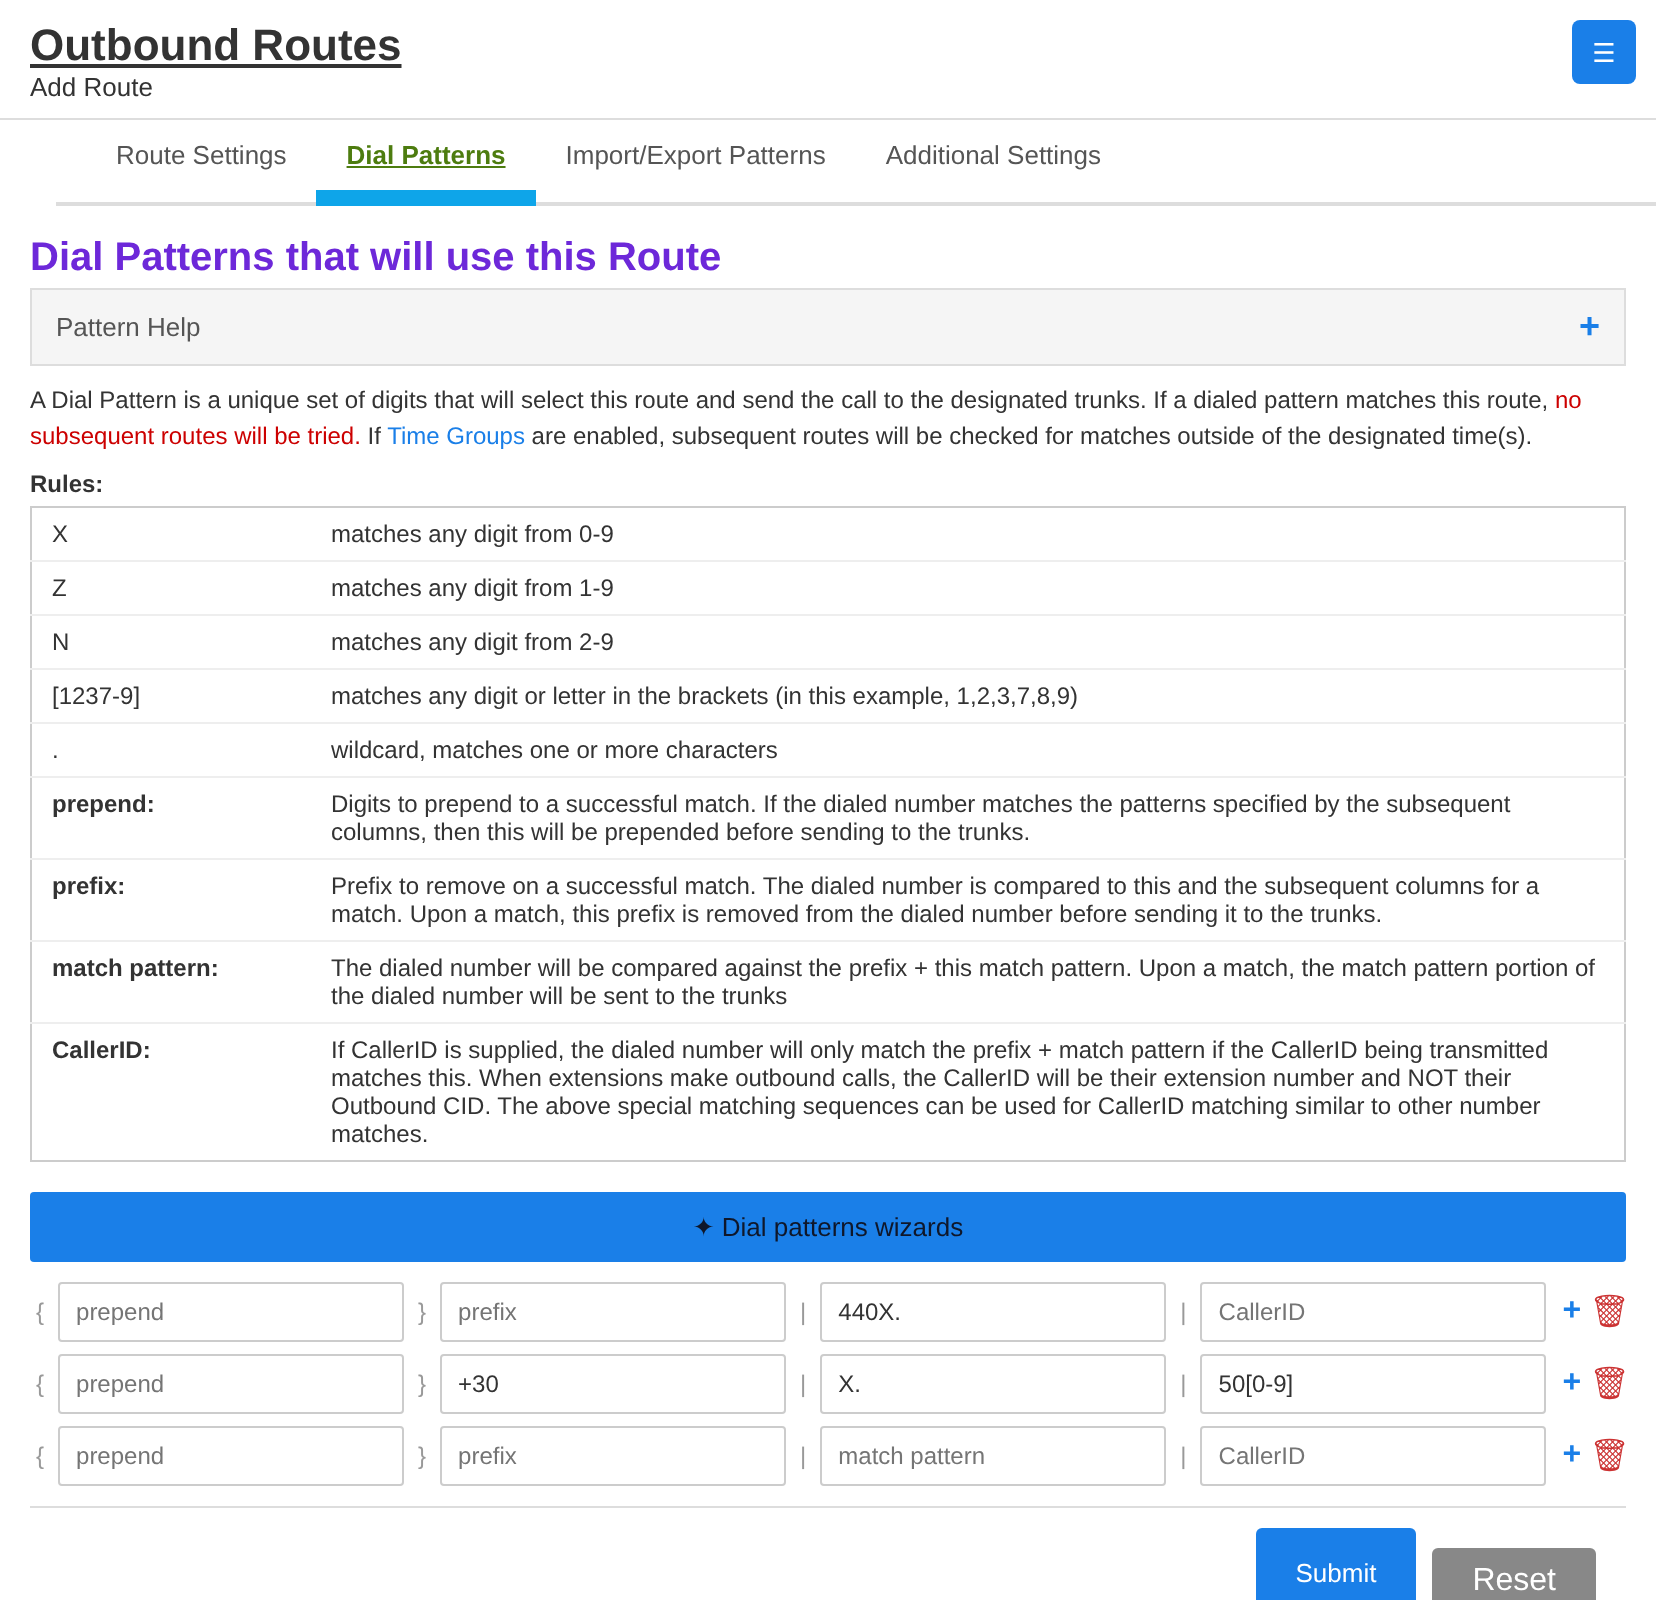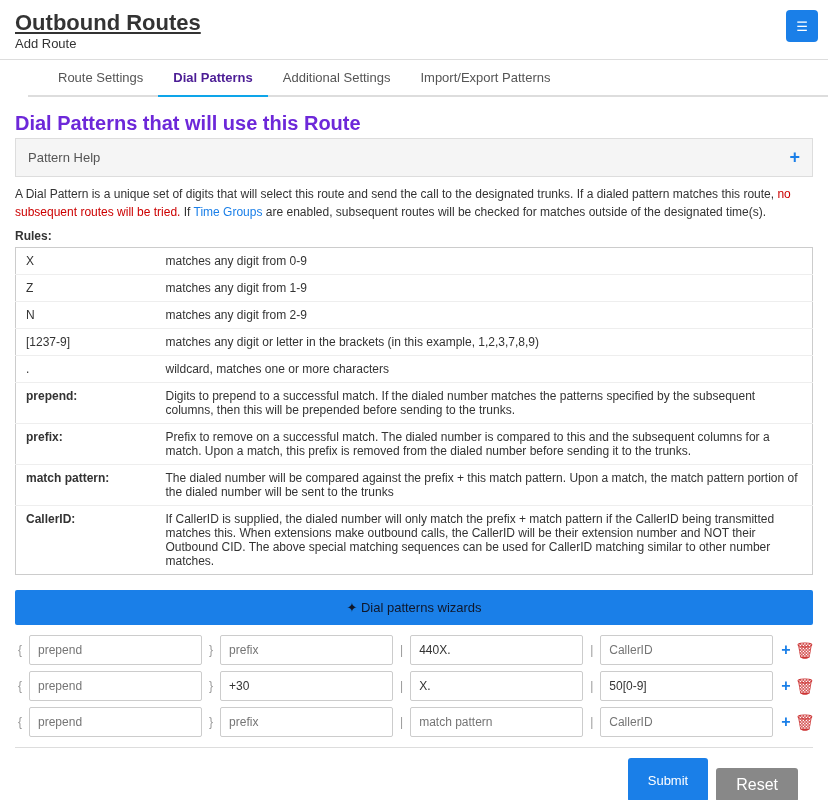--- a/index.html
+++ b/index.html
@@ -5,21 +5,21 @@
     * { box-sizing: border-box; margin: 0; padding: 0; }
     body { font-family: Arial, sans-serif; font-size: 13px; color: #333; background: #fff; width: 828px; }
 
     .page-header { padding: 10px 15px 0; border-bottom: 1px solid #ddd; position: relative; }
     .page-title { font-size: 22px; font-weight: bold; color: #333; text-decoration: underline; }
     .page-subtitle { font-size: 13px; color: #333; margin-bottom: 8px; }
     .header-icon { position: absolute; top: 10px; right: 10px; background: #1a7fe8; color: #fff; border-radius: 4px; width: 32px; height: 32px; display: flex; align-items: center; justify-content: center; cursor: pointer; }
 
     .tabs { display: flex; gap: 0; padding: 0 15px; border-bottom: 2px solid #ddd; margin-left: 28px; }
     .tab { padding: 10px 15px; cursor: pointer; font-size: 13px; color: #555; border-bottom: 2px solid transparent; margin-bottom: -2px; text-decoration: none; }
-    .tab.active { color: #4c1d95; border-bottom: 2px solid #0ea5e9; font-weight: bold; }
+    .tab.active { color: #4d7c0f; border-bottom: 8px solid #0ea5e9; font-weight: bold; text-decoration: underline; }
 
     .content { padding: 15px; }
 
     .section-title { font-size: 20px; font-weight: bold; color: #6d28d9; margin-bottom: 3px; }
 
     .pattern-help-bar { display: flex; justify-content: space-between; align-items: center; background: #f5f5f5; border: 1px solid #ddd; padding: 8px 12px; cursor: pointer; margin-bottom: 8px; }
     .pattern-help-label { color: #555; font-size: 13px; }
     .pattern-help-plus { color: #1a7fe8; font-size: 18px; font-weight: bold; }
 
     .help-text { font-size: 12px; color: #333; line-height: 1.5; margin-bottom: 8px; }
@@ -51,22 +51,22 @@
 
 <div class="page-header">
   <div class="page-title">Outbound Routes</div>
   <div class="page-subtitle">Add Route</div>
   <div class="header-icon">☰</div>
 </div>
 
 <div class="tabs">
   <span class="tab">Route Settings</span>
   <span class="tab active">Dial Patterns</span>
+  <span class="tab">Import/Export Patterns</span>
   <span class="tab">Additional Settings</span>
-  <span class="tab">Import/Export Patterns</span>
 </div>
 
 <div class="content">
   <div class="section-title">Dial Patterns that will use this Route</div>
 
   <div class="pattern-help-bar">
     <span class="pattern-help-label">Pattern Help</span>
     <span class="pattern-help-plus">+</span>
   </div>
 

